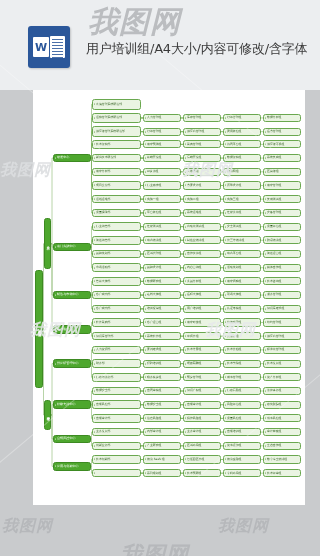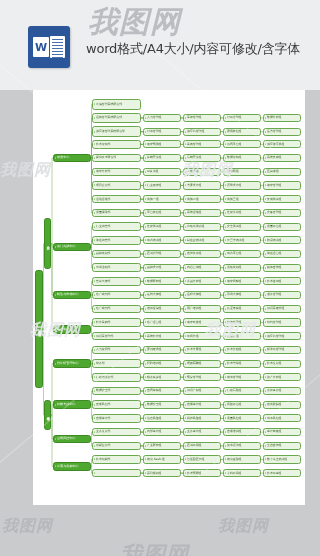--- a/index.html
+++ b/index.html
@@ -152,21 +152,21 @@
           <i></i>
           <i></i>
           <i></i>
           <i></i>
           <i></i>
           <i></i>
           <i></i>
       </div>
     </div>
     <div class="hdr-text">
-      <div class="hdr-sub">word格式/A4大小/内容可修改/含字体</div>
+      <div class="hdr-sub">用户培训组/A4大小/内容可修改/含字体</div>
     </div>
   </div>
 </div>
 
 <div class="page">
   <div class="chart" id="chart">
     <svg id="links" width="272" height="415">
         <path d="M108,27.95 L109,27.95" stroke="#7cb05f" stroke-width="0.55" fill="none"></path>
         <path d="M109,27.95 L109,27.950000000000003" stroke="#7cb05f" stroke-width="0.55" fill="none"></path>
         <path d="M109,27.950000000000003 L110,27.950000000000003" stroke="#7cb05f" stroke-width="0.55" fill="none"></path>

